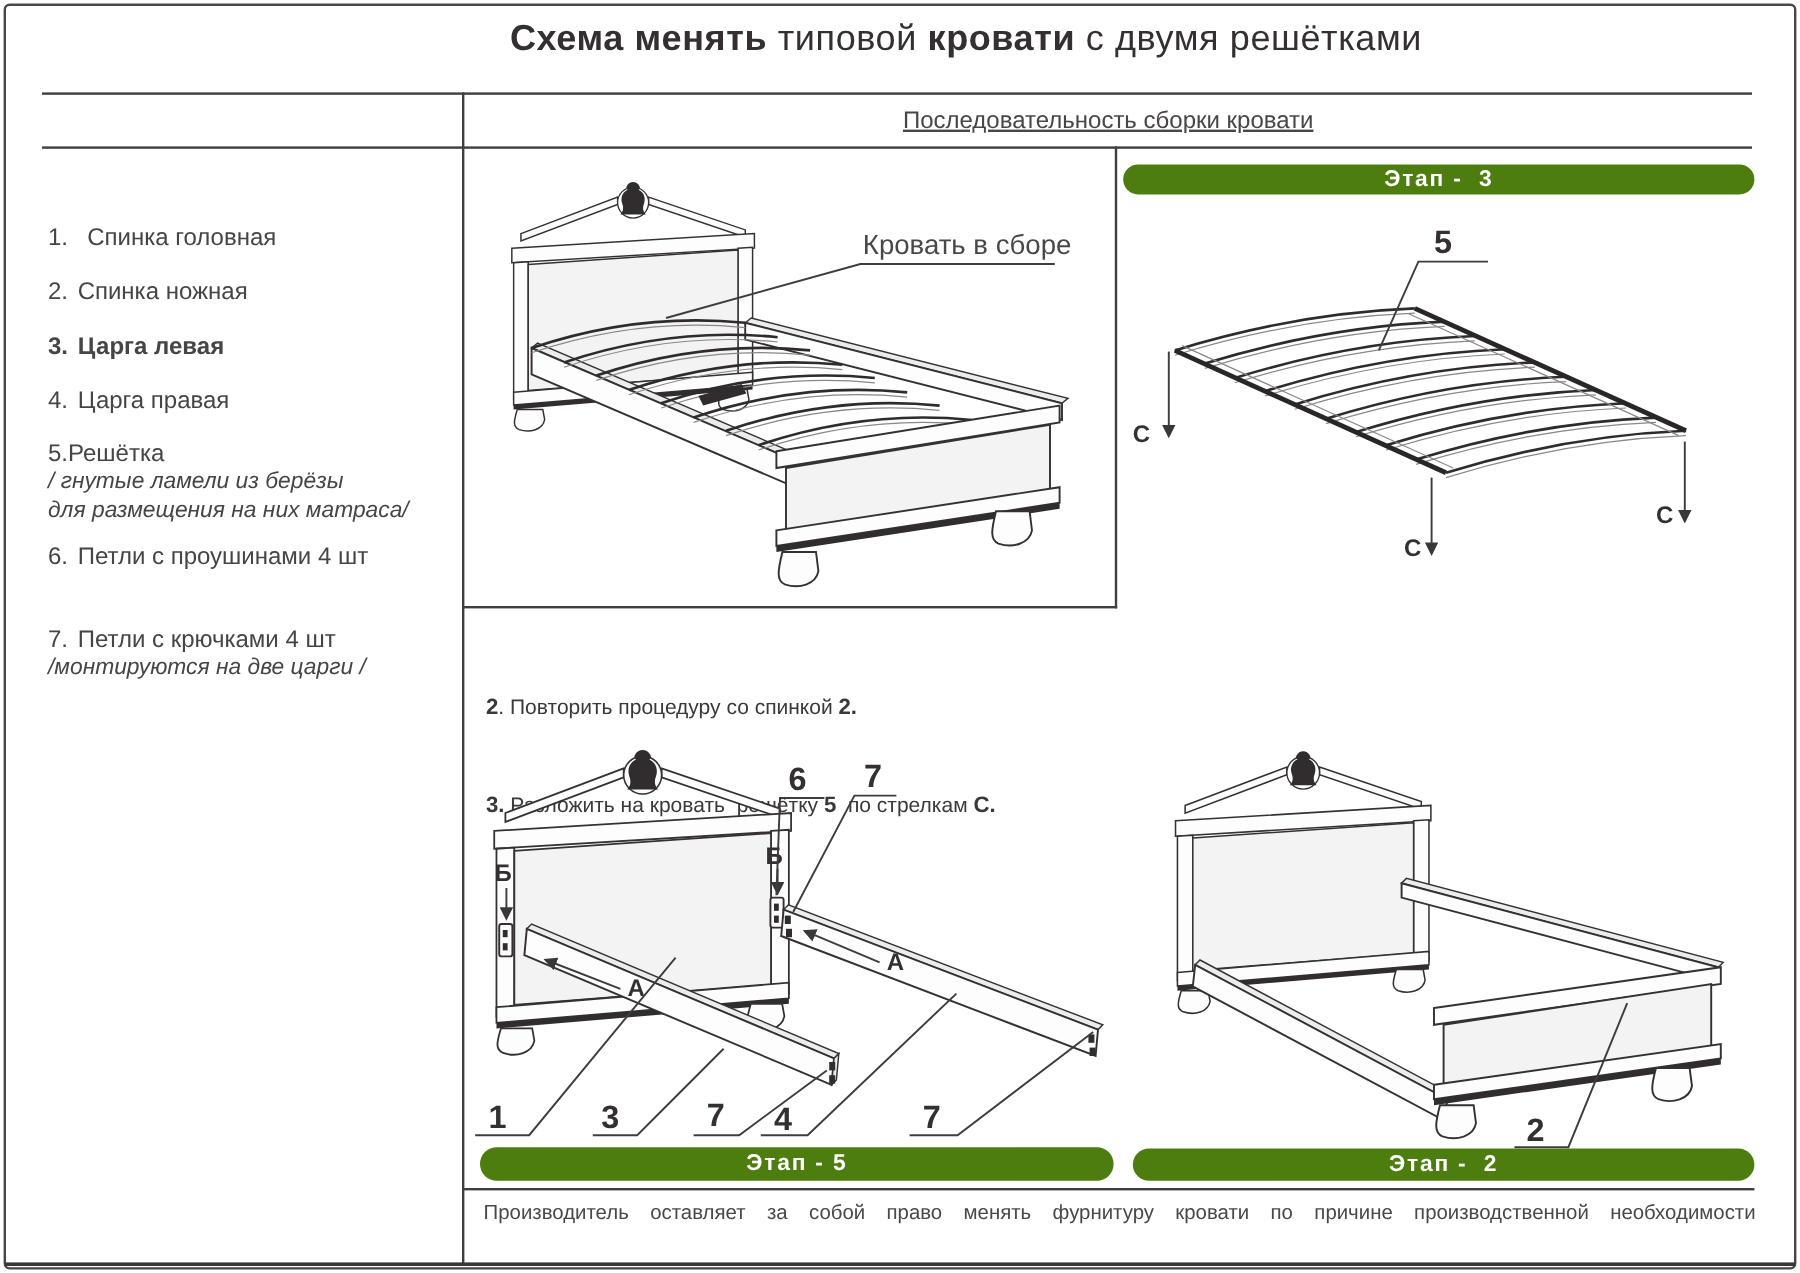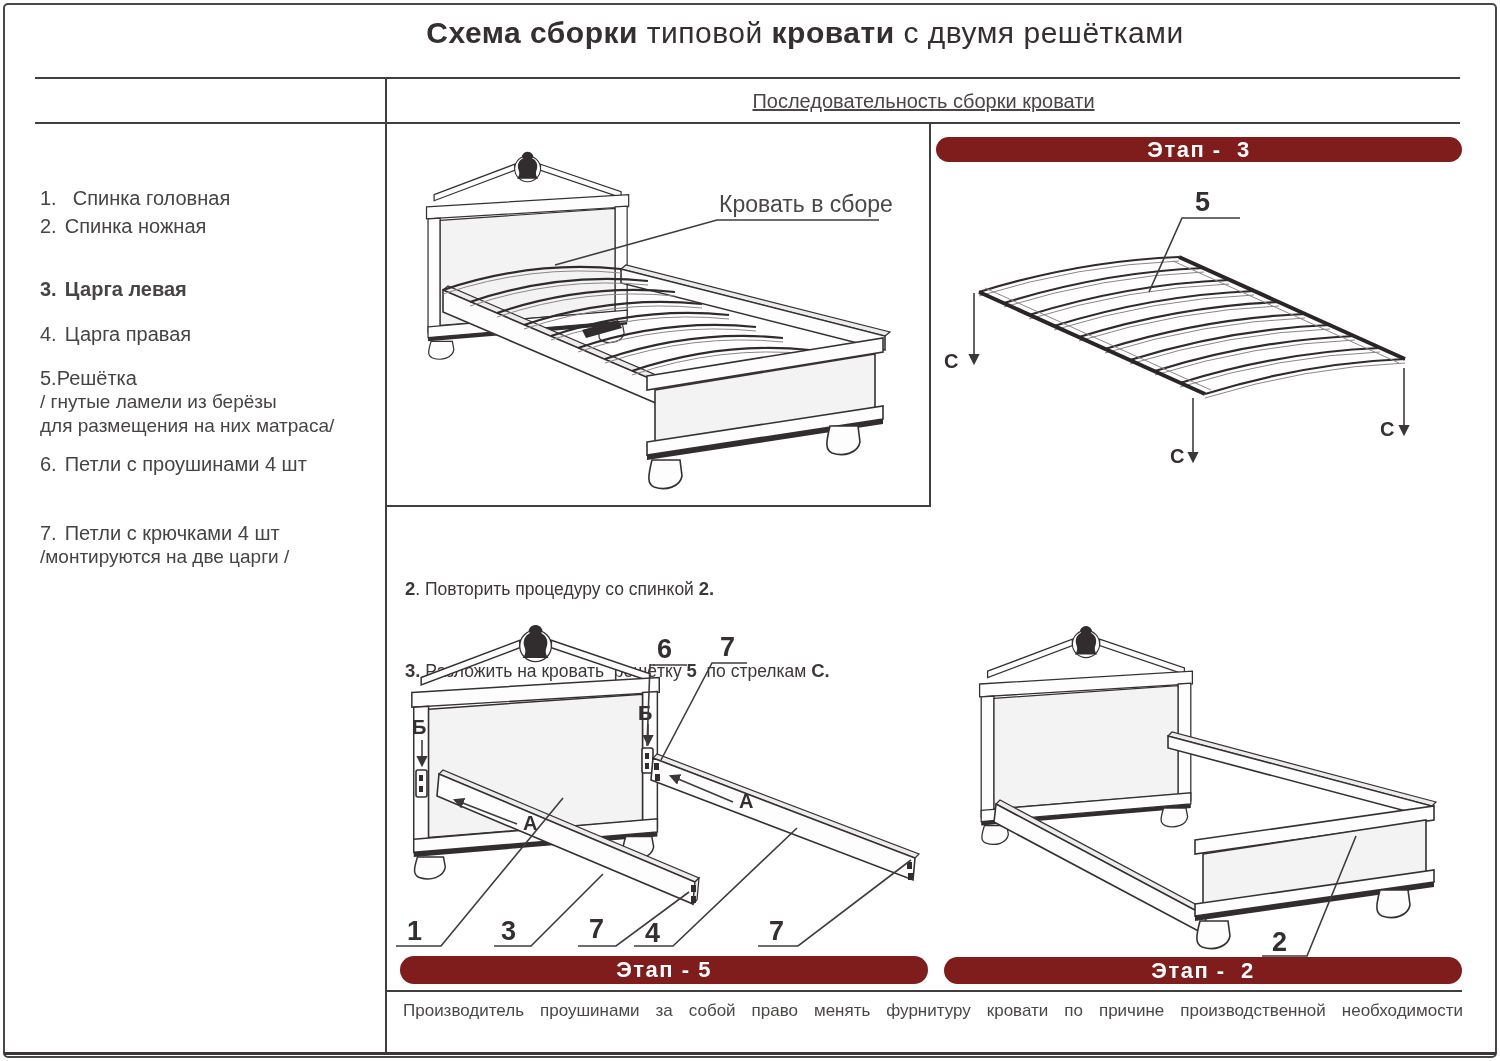--- a/index.html
+++ b/index.html
@@ -9,27 +9,27 @@
   .title{position:absolute;top:16px;left:120px;right:10px;text-align:center;font-size:30px;
          color:#343031;letter-spacing:.5px;white-space:pre;}
   .title .b{font-weight:700;}
   .hline{position:absolute;background:#413e3f;height:2px;}
   .vline{position:absolute;background:#413e3f;width:2px;}
   .col-header{position:absolute;top:88px;height:26px;font-size:20px;color:#4a4647;
               display:flex;align-items:center;justify-content:center;white-space:pre-wrap;}
   .parts{position:absolute;left:40px;top:180px;width:342px;font-size:20px;color:#474445;}
   .pitem{position:absolute;left:0;right:0;line-height:24px;}
   .pitem .num{margin-right:8px;}
-  .pnote{font-size:19px;line-height:24px;color:#474445;}
+  .pnote{font-size:19px;line-height:24px;color:#474445;font-style:italic;}
   .instr{position:absolute;left:405px;top:521px;width:1050px;font-size:17.5px;color:#3c3839;
          line-height:27px;white-space:pre-wrap;}
   .instr b{font-weight:700;font-size:18.5px;}
-  .banner{position:absolute;background:#7f1d1d;border-radius:14px;color:#ffffff;
+  .banner{position:absolute;background:#4d7c0f;border-radius:14px;color:#ffffff;
           display:flex;align-items:center;justify-content:center;
-          font-size:22px;font-weight:700;letter-spacing:1.5px;white-space:pre;}
+          font-size:19px;font-weight:700;letter-spacing:1.5px;white-space:pre;}
   .disclaimer{position:absolute;left:403px;top:1001px;width:1060px;font-size:17px;color:#4a4747;
               text-align:justify;text-align-last:justify;white-space:pre-wrap;}
   .botbar{position:absolute;left:4px;width:1492px;top:1052px;height:3px;background:#3a3637;}
   svg{position:absolute;overflow:visible;}
   svg text{font-family:"Liberation Sans",sans-serif;fill:#343031;}
   .callout{font-size:27px;font-weight:700;}
   .arrlabel{font-size:20px;font-weight:700;}
   .ovlabel{font-size:23px;fill:#4a4747;}
   .lead{stroke:#3f3c3d;stroke-width:1.6;fill:none;}
   .thin{stroke:#8a8788;stroke-width:1;fill:none;}
@@ -61,35 +61,35 @@
         <polygon class="wood" points="4,238 266,216 266,230 4,252"></polygon>
         <polygon class="darkpart" points="4,252 266,230 266,235 4,257"></polygon>
         <path class="wood" d="M8,257 C4,270 3,276 10,279 C22,283 36,279 38,268 L36,257 Z" fill="#e6e6e6"></path>
         <path class="wood" d="M232,235 C228,248 227,254 234,257 C246,261 260,257 262,246 L260,235 Z" fill="#e6e6e6"></path>
       </g>
     </defs>
   </svg>
 
   <div class="frame"></div>
 
-  <div class="title"><span class="b">Схема сборки</span><span> типовой </span><span class="b">кровати</span><span> с двумя решётками</span></div>
+  <div class="title"><span class="b">Схема менять</span><span> типовой </span><span class="b">кровати</span><span> с двумя решётками</span></div>
 
   <div class="hline" style="top:77px;left:35px;width:1425px;"></div>
   <div class="hline" style="top:122px;left:35px;width:1425px;"></div>
   <div class="vline" style="left:385px;top:77px;height:976px;"></div>
   <div class="vline" style="left:929px;top:122px;height:385px;"></div>
   <div class="hline" style="top:505px;left:386px;width:545px;"></div>
   <div class="hline" style="top:990px;left:386px;width:1076px;"></div>
   <div class="botbar"></div>
 
   <div class="col-header" style="left:387px;width:1073px;text-decoration:underline;">Последовательность сборки кровати</div>
 
   <div class="parts">
     <div class="pitem" style="top:6px;"><span class="num" style="margin-right:16px;">1.</span><span>Спинка головная</span></div>
-    <div class="pitem" style="top:34px;"><span class="num">2.</span><span>Спинка ножная</span></div>
+    <div class="pitem" style="top:51px;"><span class="num">2.</span><span>Спинка ножная</span></div>
     <div class="pitem" style="top:97px;font-weight:bold;"><span class="num">3.</span><span>Царга левая</span></div>
     <div class="pitem" style="top:142px;"><span class="num">4.</span><span>Царга правая</span></div>
     <div class="pitem" style="top:186px;">
       <span class="num" style="margin-right:0;">5.</span><span>Решётка</span>
       <div class="pnote">/ гнутые ламели из берёзы</div>
       <div class="pnote">для размещения на них матраса/</div>
     </div>
     <div class="pitem" style="top:272px;">
       <span class="num">6.</span><span>Петли с проушинами 4 шт</span>
     </div>
@@ -260,15 +260,15 @@
       <path class="wood" d="M440,282 C436,297 435,305 442,308 C454,312 468,308 470,297 L468,282 Z" fill="#e6e6e6"></path>
     </g>
 
     <text class="callout" x="332" y="343">2</text>
     <path class="lead" d="M322,348 L367,348 L416,228"></path>
   </svg>
 
   <div class="banner" style="left:400px;top:956px;width:528px;height:28px;">Этап - 5</div>
   <div class="banner" style="left:944px;top:957px;width:518px;height:27px;">Этап -  2</div>
 
-  <div class="disclaimer">Производитель проушинами за собой право менять фурнитуру кровати по причине производственной необходимости</div>
+  <div class="disclaimer">Производитель оставляет за собой право менять фурнитуру кровати по причине производственной необходимости</div>
 
 </div>
 
 </body></html>

